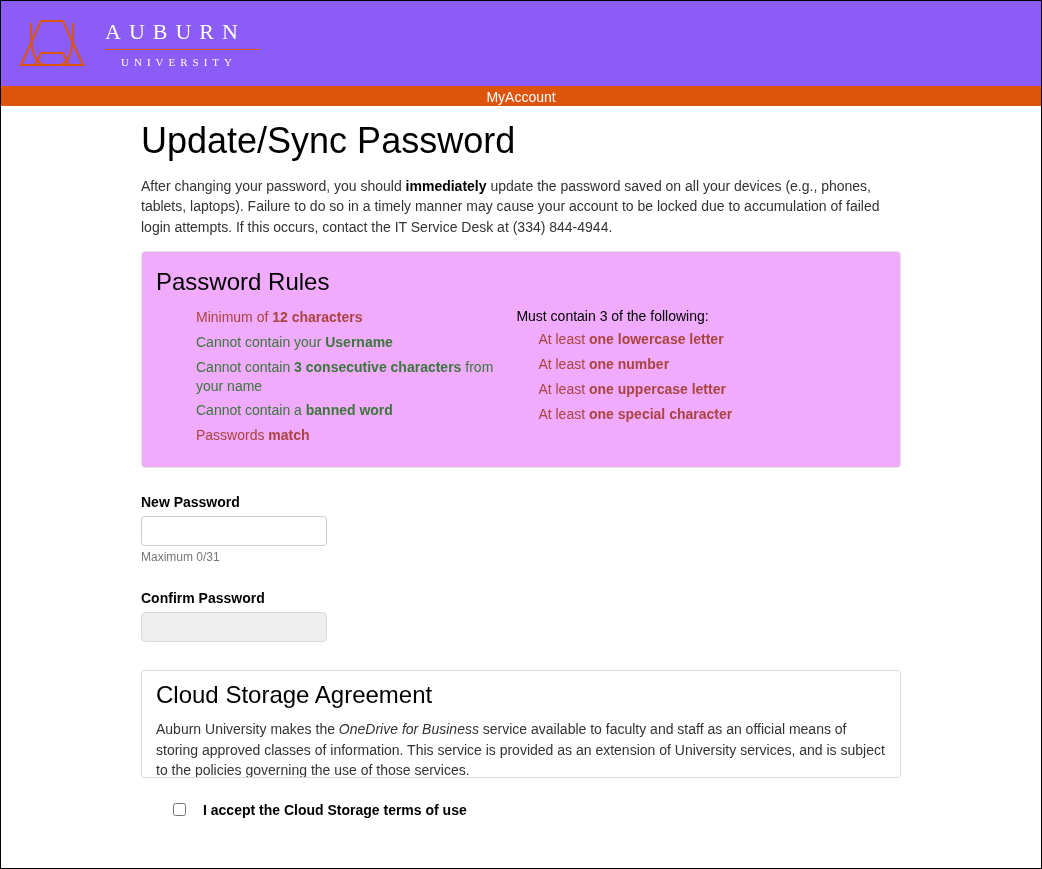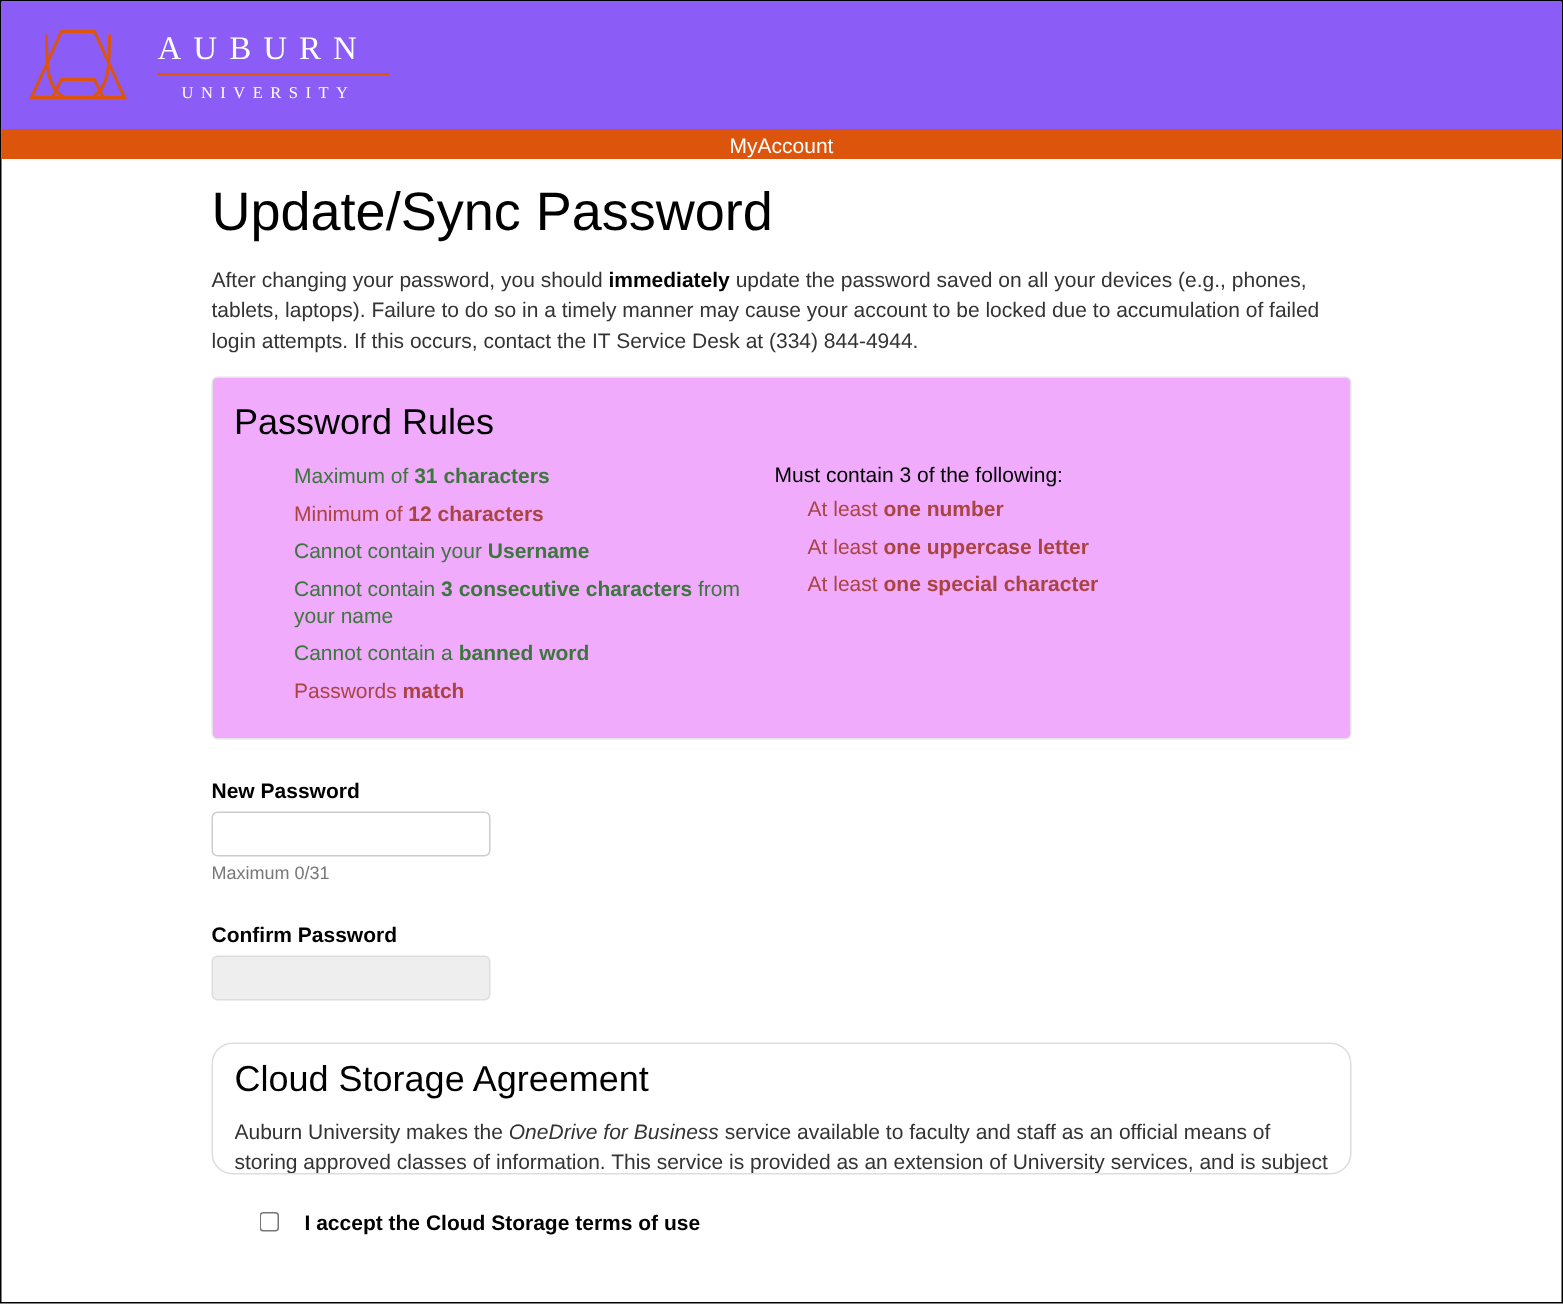--- a/index.html
+++ b/index.html
@@ -107,22 +107,22 @@
     font-size: 14px;
   }
   .form-group input.disabled-look {
     background: #eee;
     border: 1px solid #ddd;
   }
   .help-text { color: #777; font-size: 12px; margin-top: 4px; }
   .cloud-box {
     margin-top: 28px;
     border: 1px solid #ddd;
-    border-radius: 14px;
-    height: 88px;
+    border-radius: 3px;
+    height: 108px;
     overflow-y: scroll;
     padding: 8px 14px 10px 14px;
   }
   .cloud-box h2 {
     font-size: 24px;
     font-weight: 500;
     margin: 2px 0 10px 0;
     color:#000;
   }
   .cloud-box p { margin: 0 0 14px 0; line-height: 1.45; }
@@ -167,29 +167,29 @@
   <h1 class="page-title">Update/Sync Password</h1>
 
   <p class="intro">
     <span>After changing your password, you should </span><strong>immediately</strong><span> update the password saved on all your devices (e.g., phones, tablets, laptops). Failure to do so in a timely manner may cause your account to be locked due to accumulation of failed login attempts. If this occurs, contact the IT Service Desk at (334) 844-4944.</span>
   </p>
 
   <div class="panel">
     <h2>Password Rules</h2>
     <div class="rules-cols">
       <div class="rules-left">
-        <div class="rule green"><span>Maximum of </span><strong>31 characters</strong></div>
         <div class="rule red"><span>Minimum of </span><strong>12 characters</strong></div>
         <div class="rule green"><span>Cannot contain your </span><strong>Username</strong></div>
         <div class="rule green"><span>Cannot contain </span><strong>3 consecutive characters</strong><span> from your name</span></div>
         <div class="rule green"><span>Cannot contain a </span><strong>banned word</strong></div>
         <div class="rule red"><span>Passwords </span><strong>match</strong></div>
       </div>
       <div class="rules-right">
         <div class="subhead">Must contain 3 of the following:</div>
+        <div class="rule red sub"><span>At least </span><strong>one lowercase letter</strong></div>
         <div class="rule red sub"><span>At least </span><strong>one number</strong></div>
         <div class="rule red sub"><span>At least </span><strong>one uppercase letter</strong></div>
         <div class="rule red sub"><span>At least </span><strong>one special character</strong></div>
       </div>
     </div>
   </div>
 
   <div class="form-group">
     <label>New Password</label>
     <input type="password" style="">

